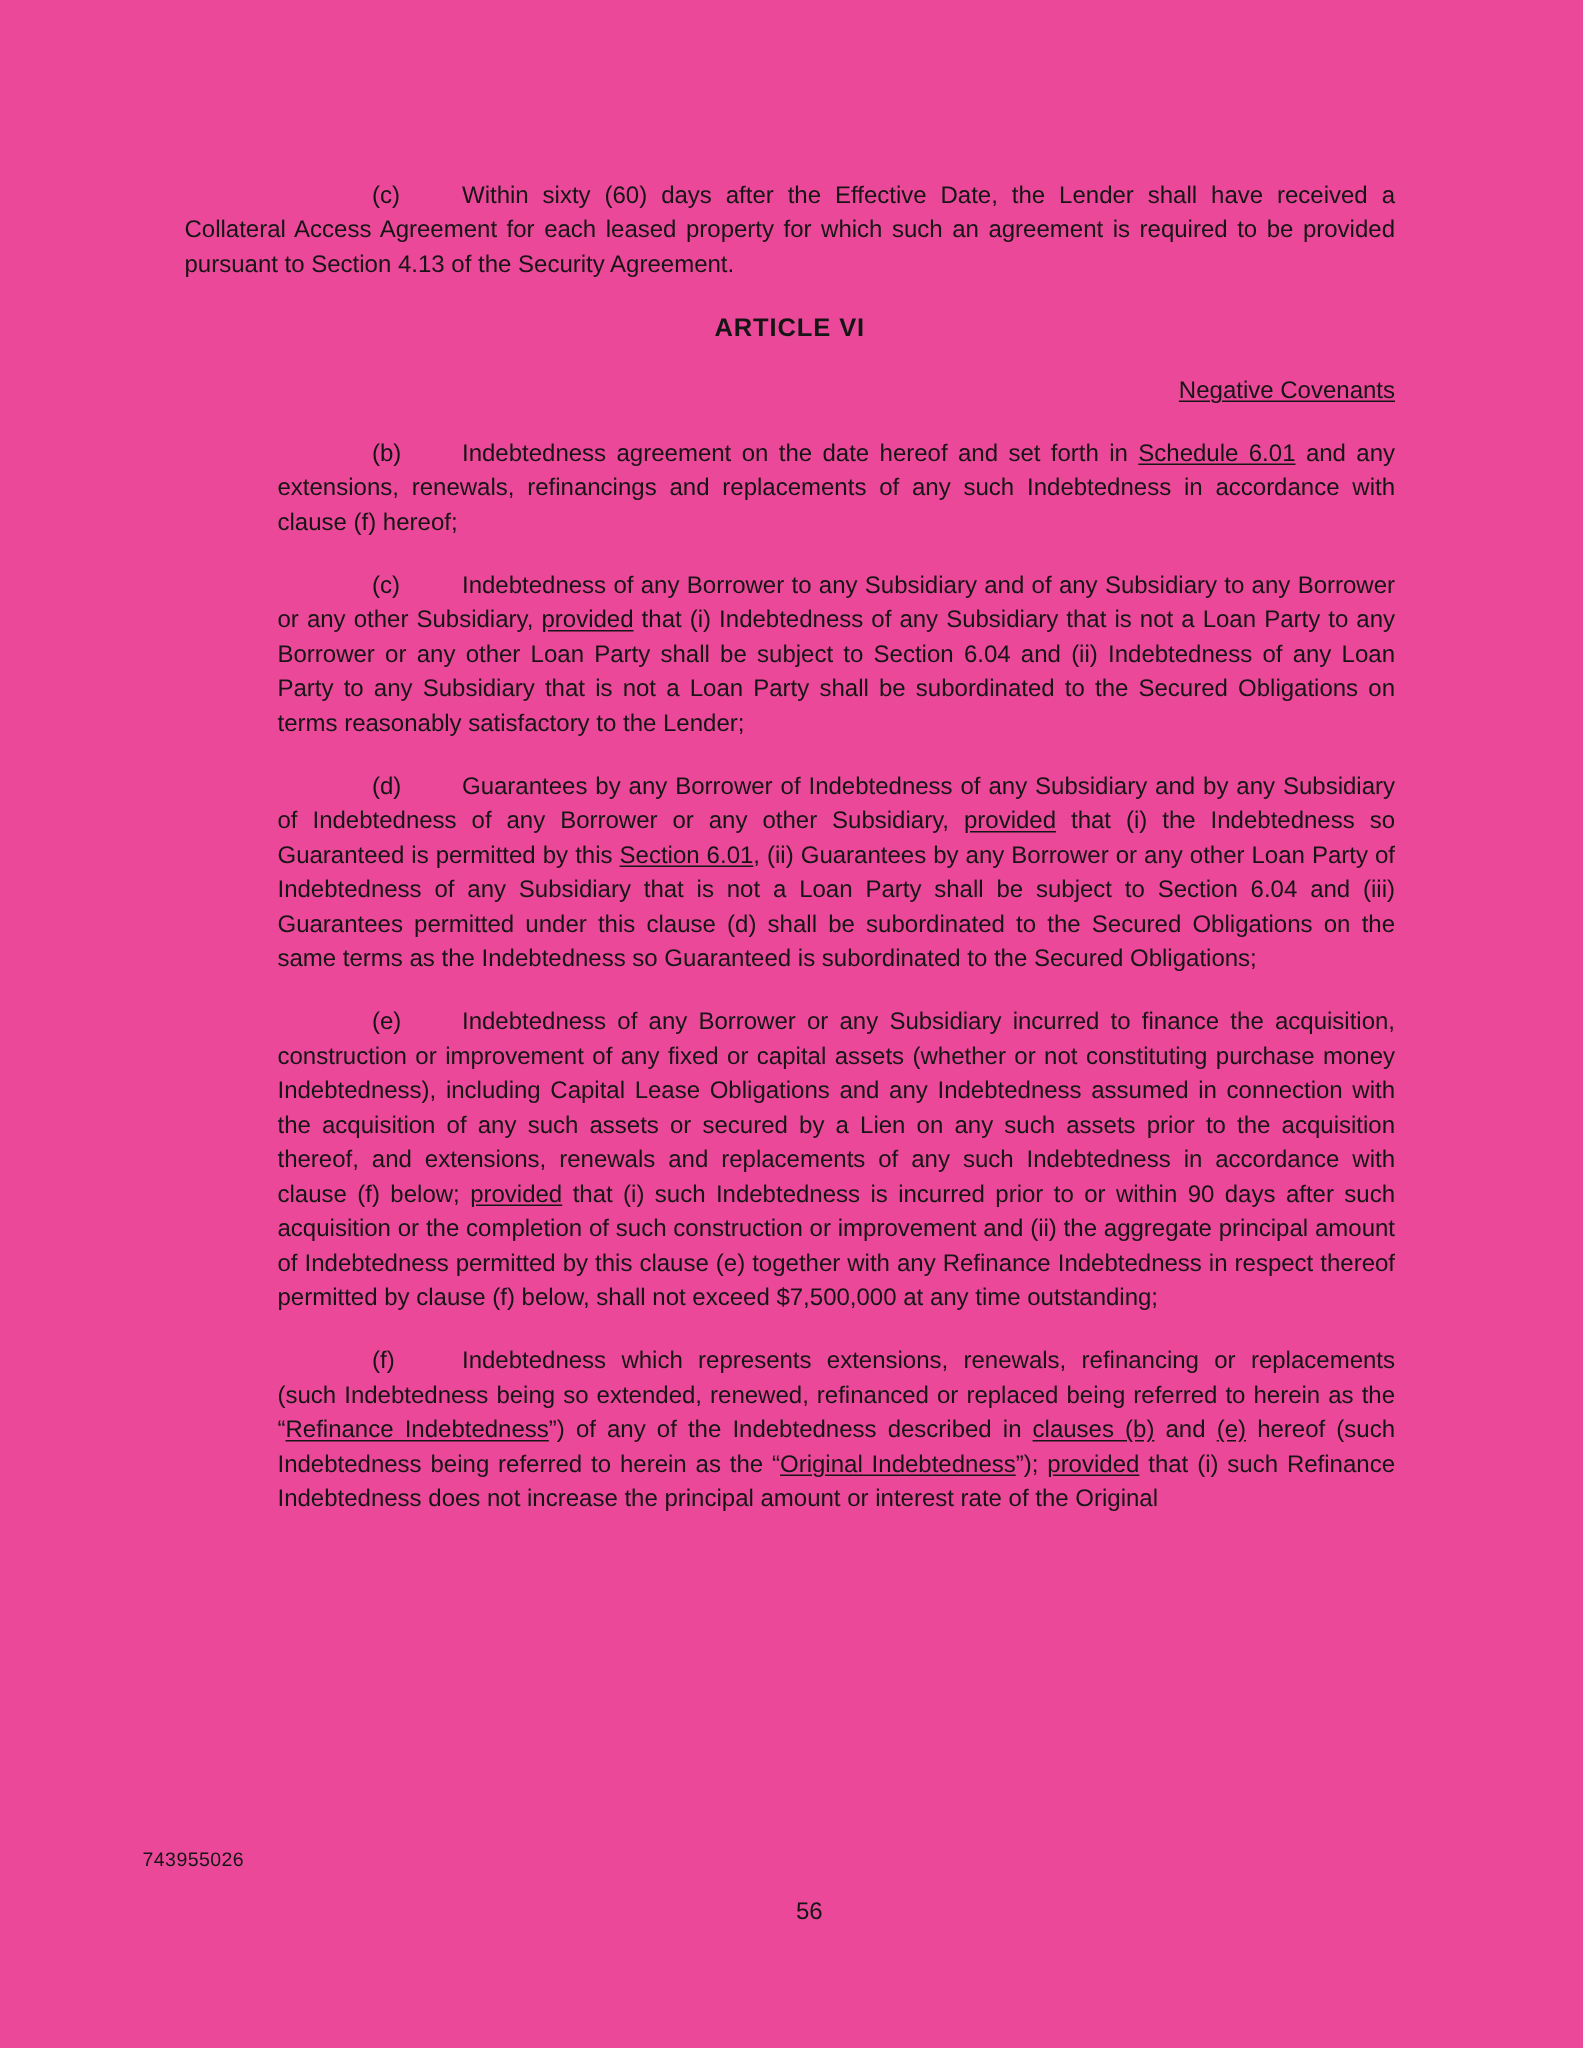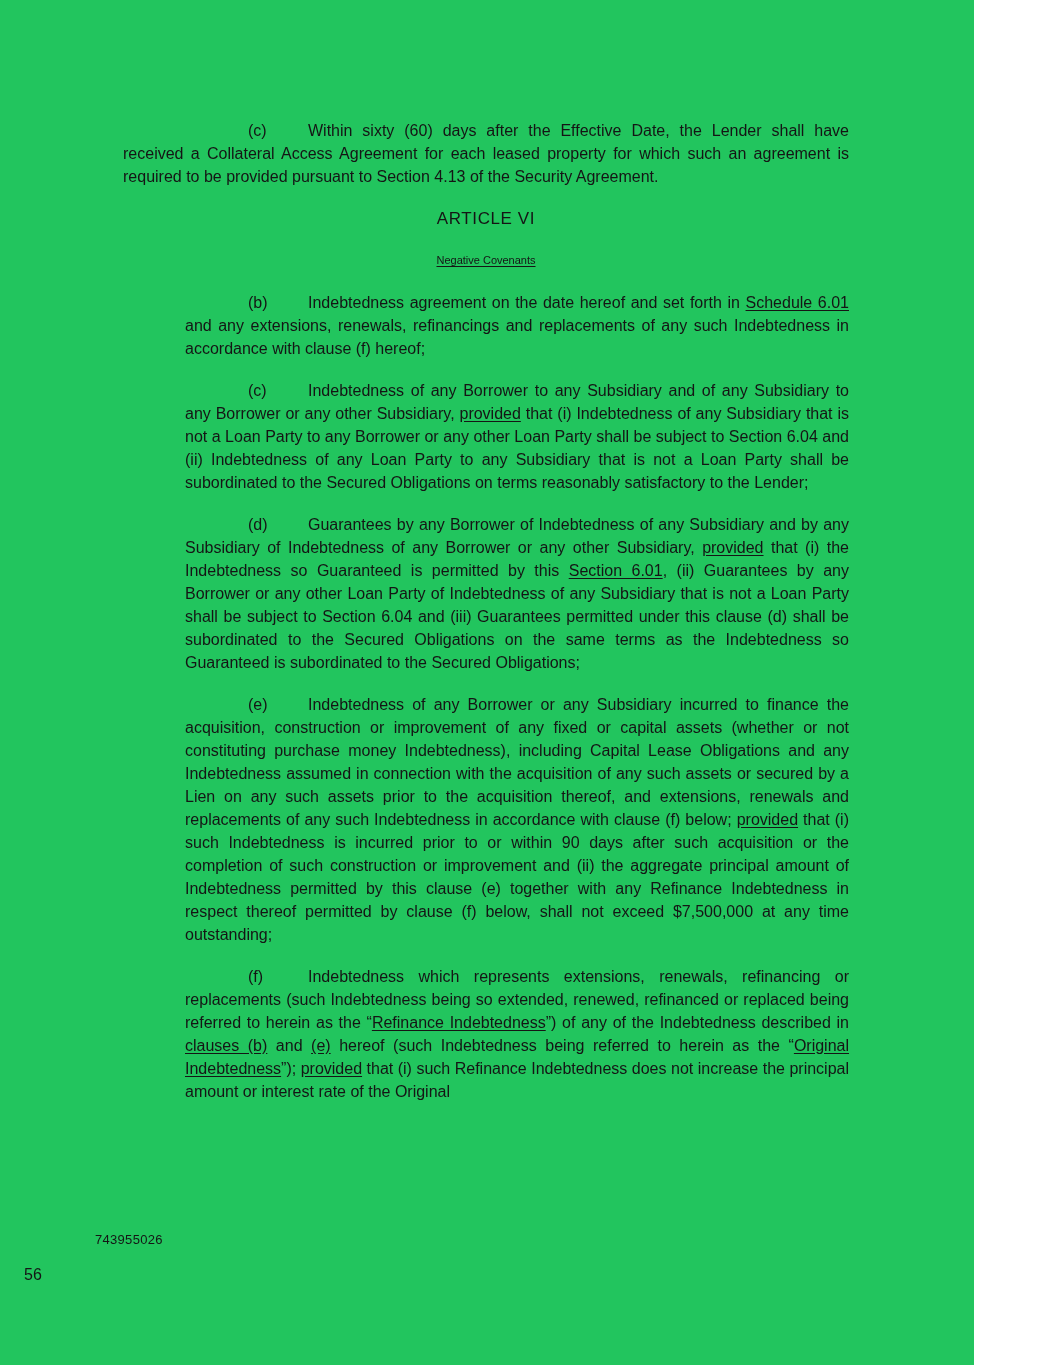--- a/index.html
+++ b/index.html
@@ -1,20 +1,20 @@
 <!DOCTYPE html>
 <html><head>
 <meta charset="utf-8">
 <style>
   html, body { margin: 0; padding: 0; background: #ffffff; }
   .page {
     position: relative;
-    width: 974px;
+    width: 1055px;
     height: 1365px;
-    background: #22c55e;
+    background: #ec4899;
     font-family: "Liberation Sans", "DejaVu Sans", sans-serif;
     font-size: 16px;
     line-height: 23px;
     color: #151515;
     overflow: hidden;
   }
   .content {
     position: absolute;
     top: 0; left: 0; right: 0;
     padding: 119px 125px 0 123px;
@@ -23,36 +23,37 @@
   p.top-clause   { text-indent: 125px; }
   p.body-par     { text-indent: 125px; }
   p.section-par  { text-indent: 60px; }
   p.clause       { margin-left: 62px; text-indent: 63px; }
   .clabel { display: inline-block; width: 60px; text-indent: 0; }
   .u { text-decoration: underline; text-underline-offset: 2px; }
   h1.article {
     margin: 0 0 19px 0;
     text-align: center;
     font-size: 17px;
-    font-weight: 400;
+    font-weight: 700;
     letter-spacing: 0.6px;
     line-height: 23px;
   }
   h2.covenants {
     margin: 0 0 19px 0;
-    text-align: center;
-    font-size: 11px;
+    text-align: right;
+    font-size: 16px;
     font-weight: 400;
     text-decoration: underline;
     text-underline-offset: 2px;
     line-height: 23px;
   }
   .page-number {
     position: absolute;
     top: 1263px; left: 0; right: 0;
+    text-align: center;
     font-size: 16px;
     margin-left: 24px;
   }
   .doc-id {
     position: absolute;
     top: 1228px; left: 95px;
     font-size: 13px;
     letter-spacing: 0.3px;
   }
 </style>

